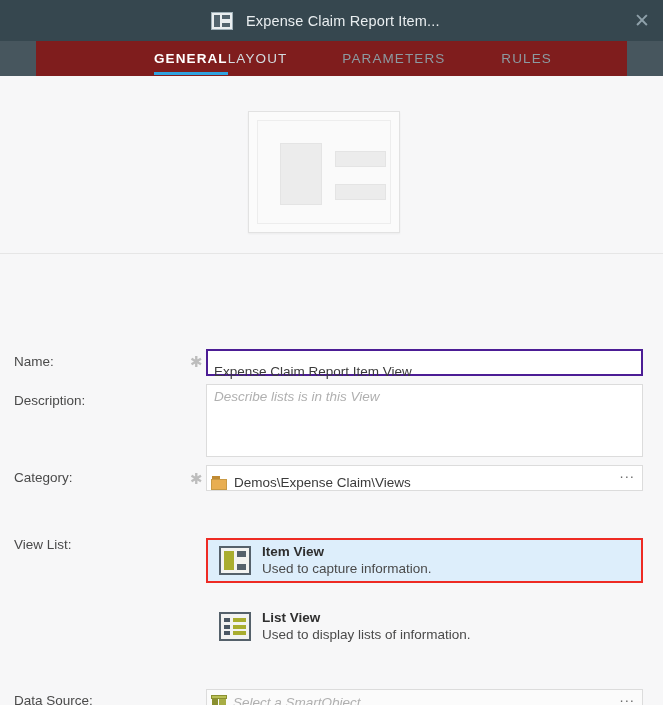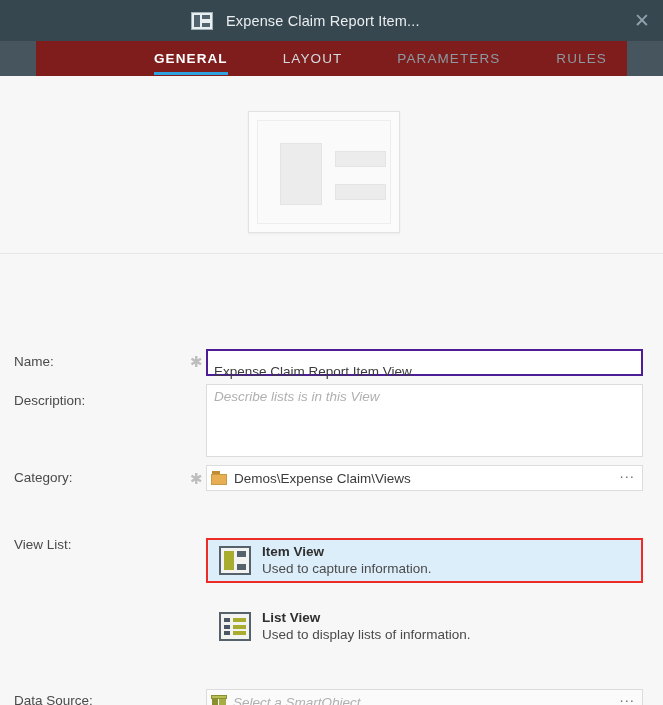--- a/index.html
+++ b/index.html
@@ -16,21 +16,21 @@
     background: #f7f7f8;
   }
 
   
   .titlebar {
     position: absolute; left: 0; top: 0;
     width: 663px; height: 41px;
     background: #36474f;
   }
   .titlebar-inner {
-    position: absolute; left: 177px; top: 0;
+    position: absolute; left: 197px; top: 0;
     width: 285px; height: 42px;
     display: flex; align-items: center;
   }
   .title-icon {
     width: 22px; height: 18px;
     margin-left: 14px;
     background: #e9eef0;
     border: 1px solid #9fb0b8;
     display: flex; align-items: center;
     padding: 2px;
@@ -88,21 +88,21 @@
   }
   .tab.active { color: #ffffff; font-weight: bold; }
   .tab.normal { color: #d3dbdf; }
   .tab.dim    { color: #8c9aa1; }
   .tab.active::after {
     content: ""; position: absolute;
     left: 0; right: 0; bottom: 0; height: 3px;
     background: #2fa3e0;
   }
   #tab-general  { margin-left: 118px; }
-  #tab-layout   { margin-left: 55px; }
+  #tab-layout   { }
   #tab-params   { margin-left: 55px; }
   #tab-rules    { margin-left: 56px; }
 
   
   .content {
     position: absolute; left: 0; top: 92px;
     width: 663px; height: 629px;
     background: #f7f7f8;
   }
 
@@ -186,21 +186,21 @@
   .placeholder {
     color: #b0b0b0; font-style: italic; font-size: 13.5px;
   }
 
   
   #lbl-cat { top: 378px; }
   #star-cat { top: 378px; }
   #field-cat {
     left: 206px; top: 373px; width: 437px; height: 26px;
     padding: 0 24px 0 4px;
-    display: flex; align-items: center;
+    display: flex; align-items: flex-end;
   }
   .folder-icon {
     position: relative;
     width: 16px; height: 14px;
     flex: 0 0 16px;
     margin-right: 7px;
   }
   .folder-icon .tab-top {
     position: absolute; left: 1px; top: 0; width: 8px; height: 3px;
     background: #c08a33;

